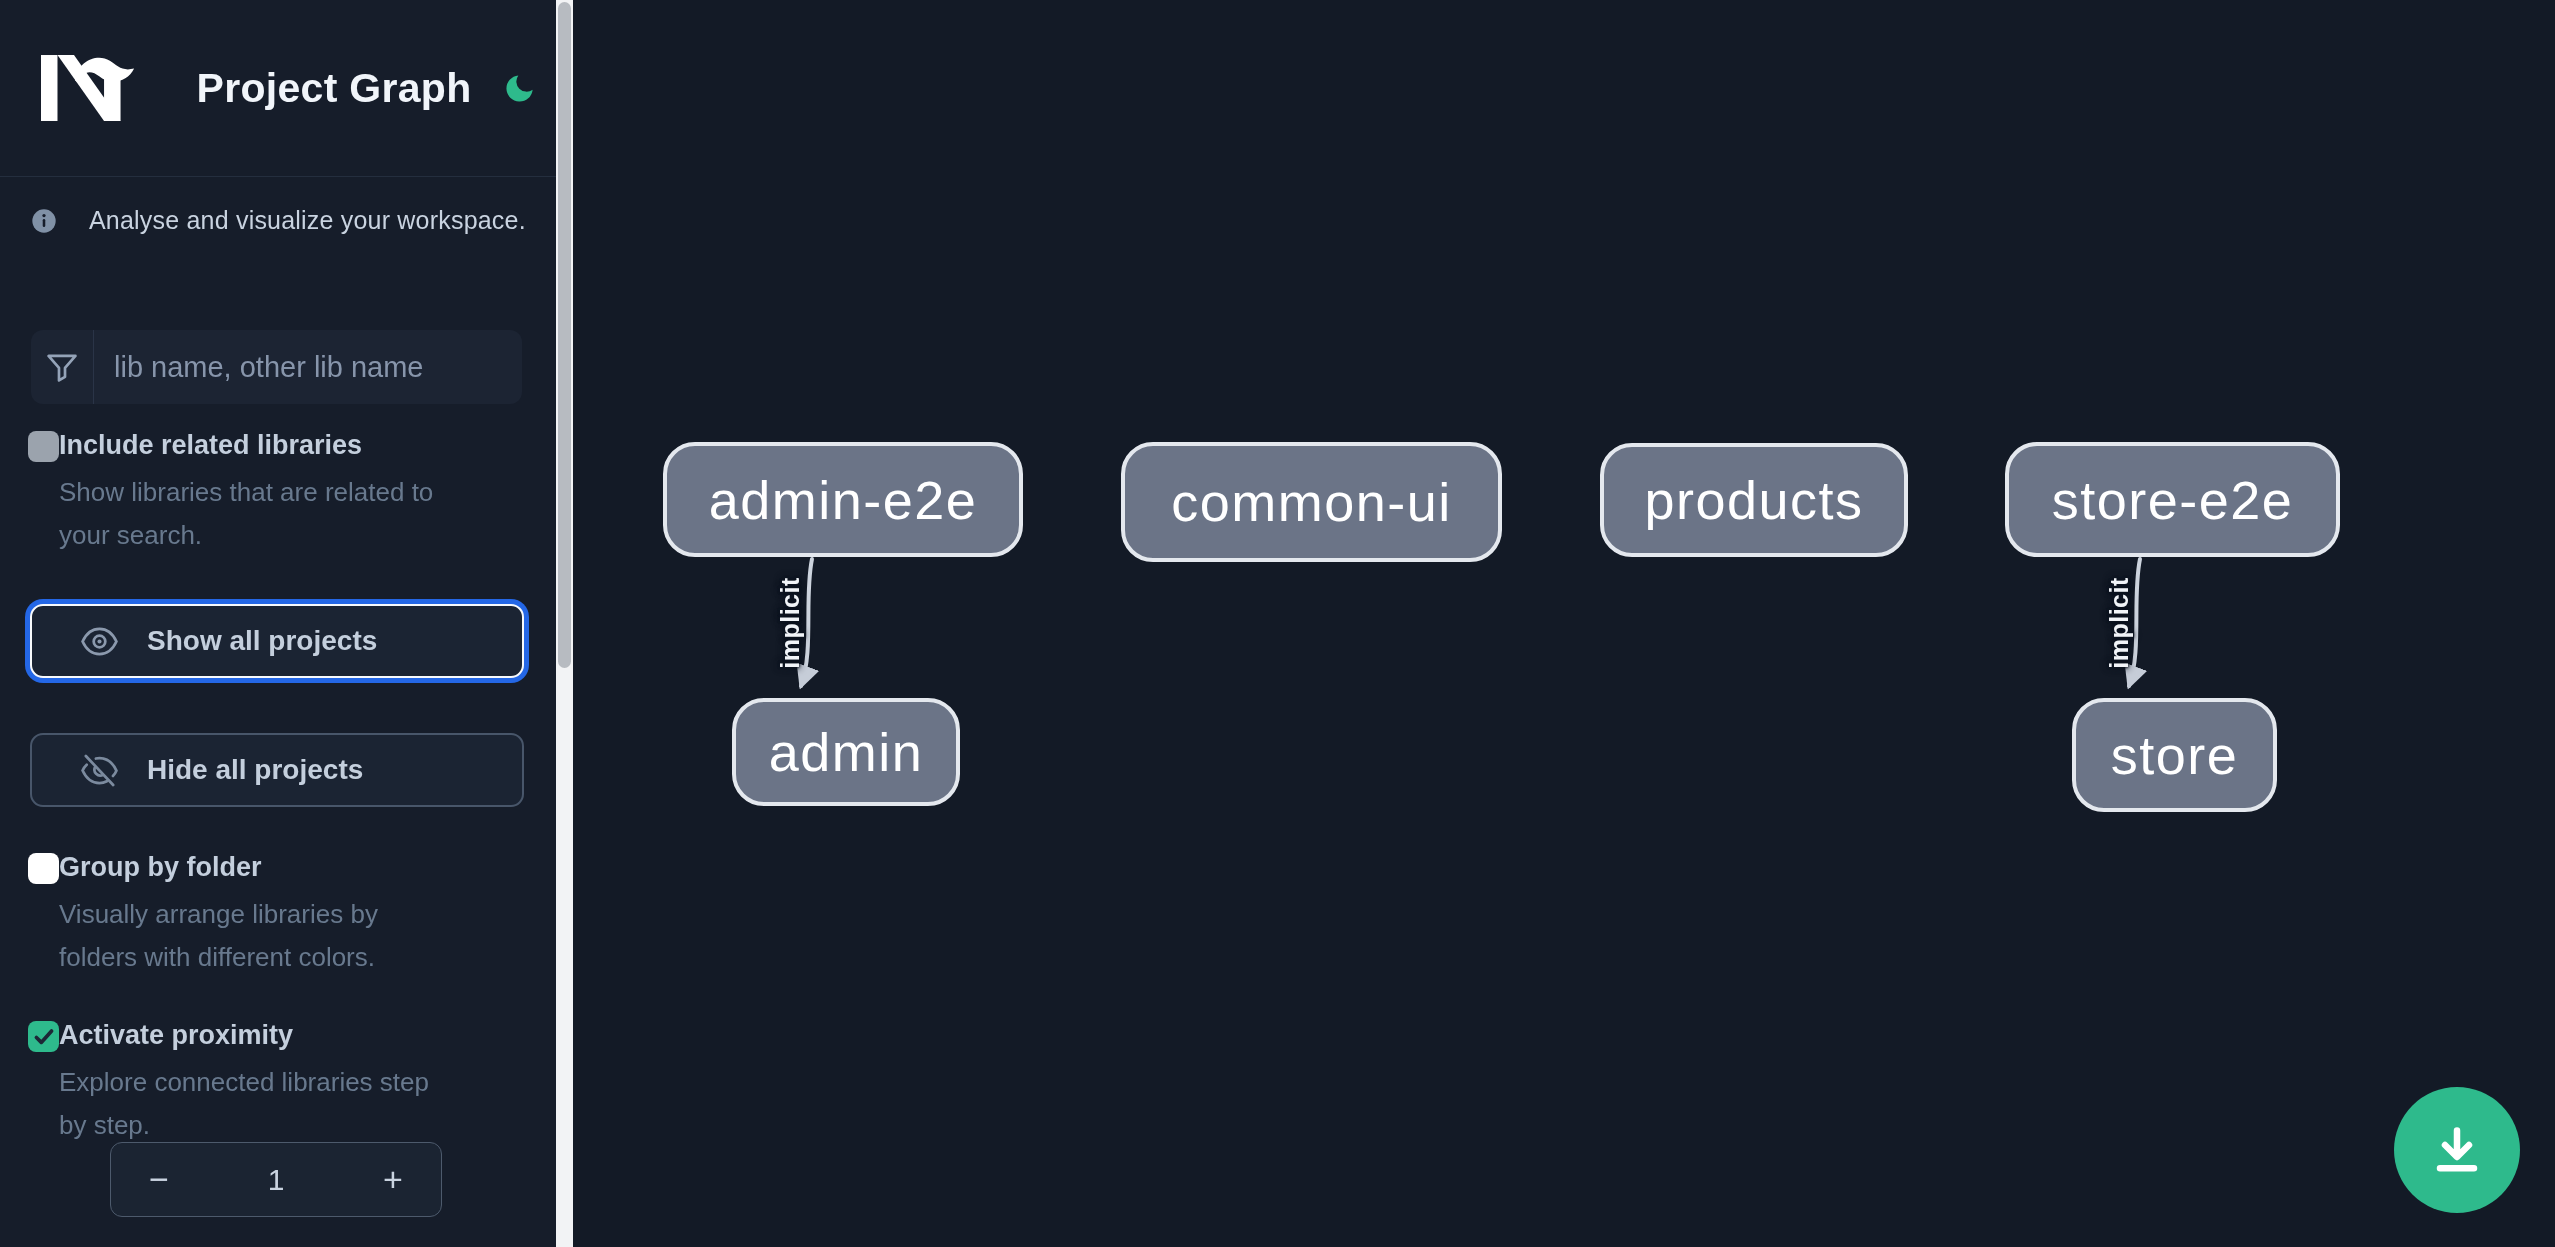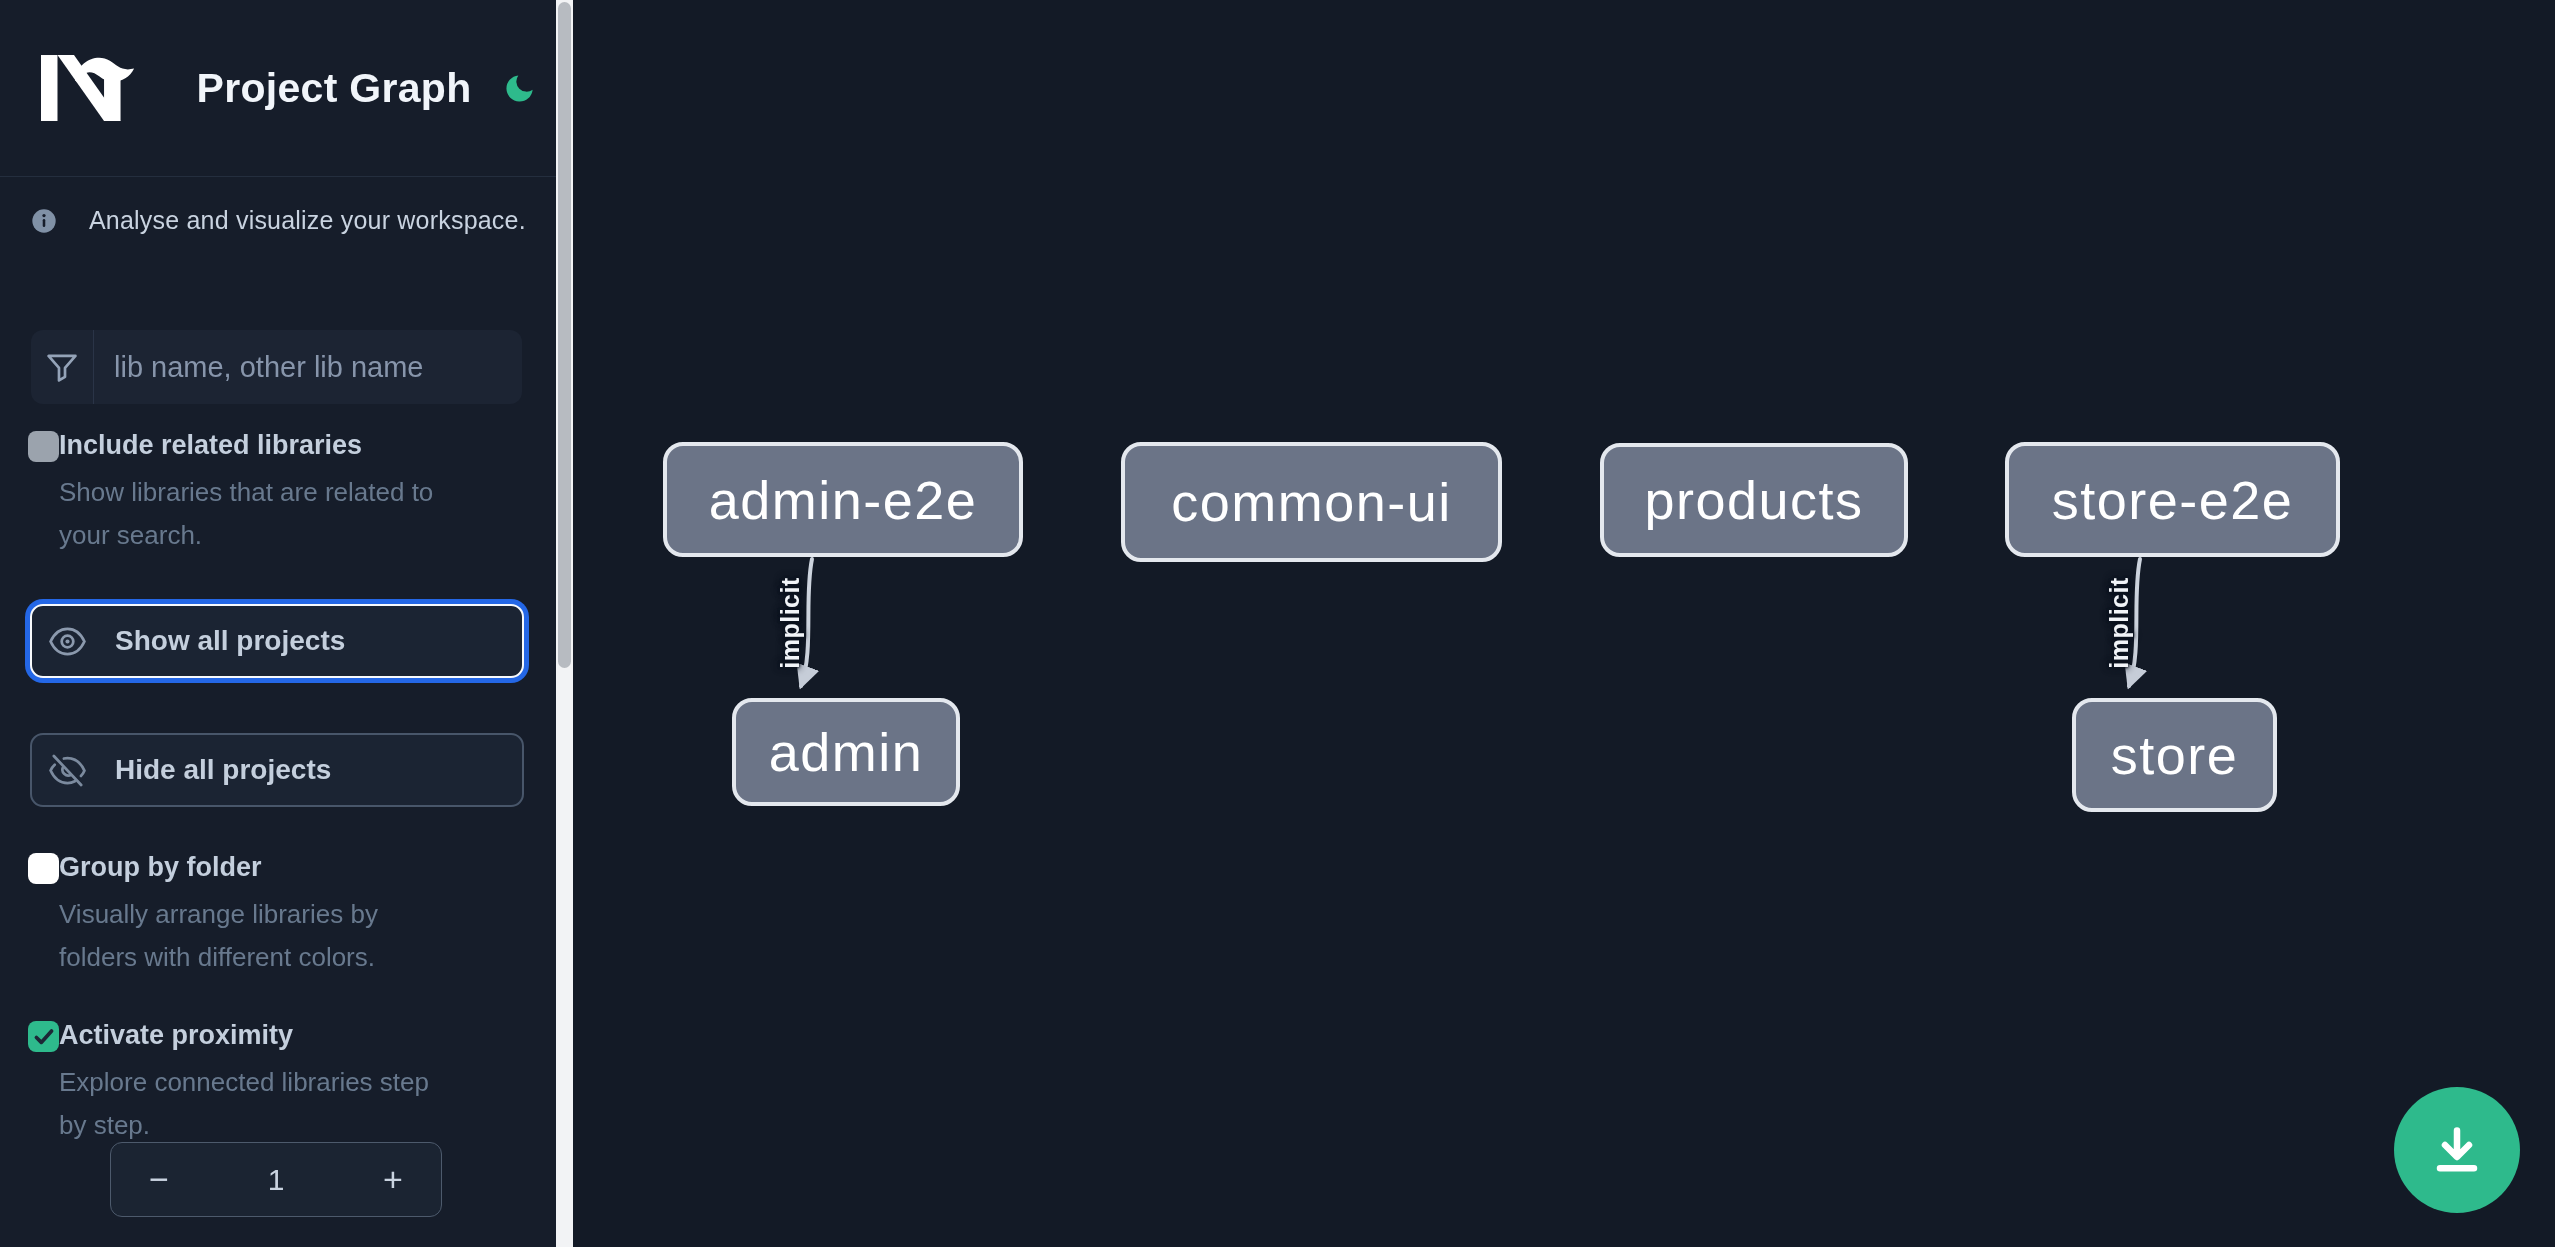--- a/index.html
+++ b/index.html
@@ -68,21 +68,21 @@
     font-size:26px; font-weight:400; color:#68798e; line-height:43px;
     margin-top:9px; white-space:pre-line;
   }
   .opt-related   { top:428px; }
   .opt-folder    { top:850px; }
   .opt-proximity { top:1018px; }
 
   .sb-btn {
     position:absolute; left:30px; width:494px; height:74px;
     background:#1b2433; border-radius:13px;
-    display:flex; align-items:center; gap:27px; padding-left:15px;
+    display:flex; align-items:center; gap:27px; padding-left:47px;
     font-family:"Liberation Sans", sans-serif;
     font-size:28px; font-weight:600; color:#c4cfdd; cursor:pointer;
   }
   .sb-btn svg { width:41px; height:41px; flex:none; }
   .btn-show {
     top:604px;
     border:2px solid #f8fafc;
     box-shadow:0 0 0 5px #2467e6;
   }
   .btn-hide { top:733px; border:2px solid #48566a; }
@@ -112,21 +112,21 @@
   }
 
   
   .canvas {
     position:absolute; left:573px; top:0; width:1982px; height:1247px;
     background:#131a26;
   }
   .edges-svg { position:absolute; left:0; top:0; width:1982px; height:1247px; }
   .node {
     position:absolute;
-    background:#6b7487; border:4px solid #e4e8ee; border-radius:20px;
+    background:#6b7487; border:4px solid #e4e8ee; border-radius:32px;
     display:flex; align-items:center; justify-content:center;
     color:#ffffff; font-size:54px; font-weight:400; letter-spacing:1.5px;
     cursor:pointer; white-space:nowrap;
   }
   .n-admin-e2e { left:90px;   top:442px; width:360px; height:115px; }
   .n-common-ui { left:548px;  top:442px; width:381px; height:120px; }
   .n-products  { left:1027px; top:443px; width:308px; height:114px; }
   .n-store-e2e { left:1432px; top:442px; width:335px; height:115px; }
   .n-admin     { left:159px;  top:698px; width:228px; height:108px; }
   .n-store     { left:1499px; top:698px; width:205px; height:114px; }

